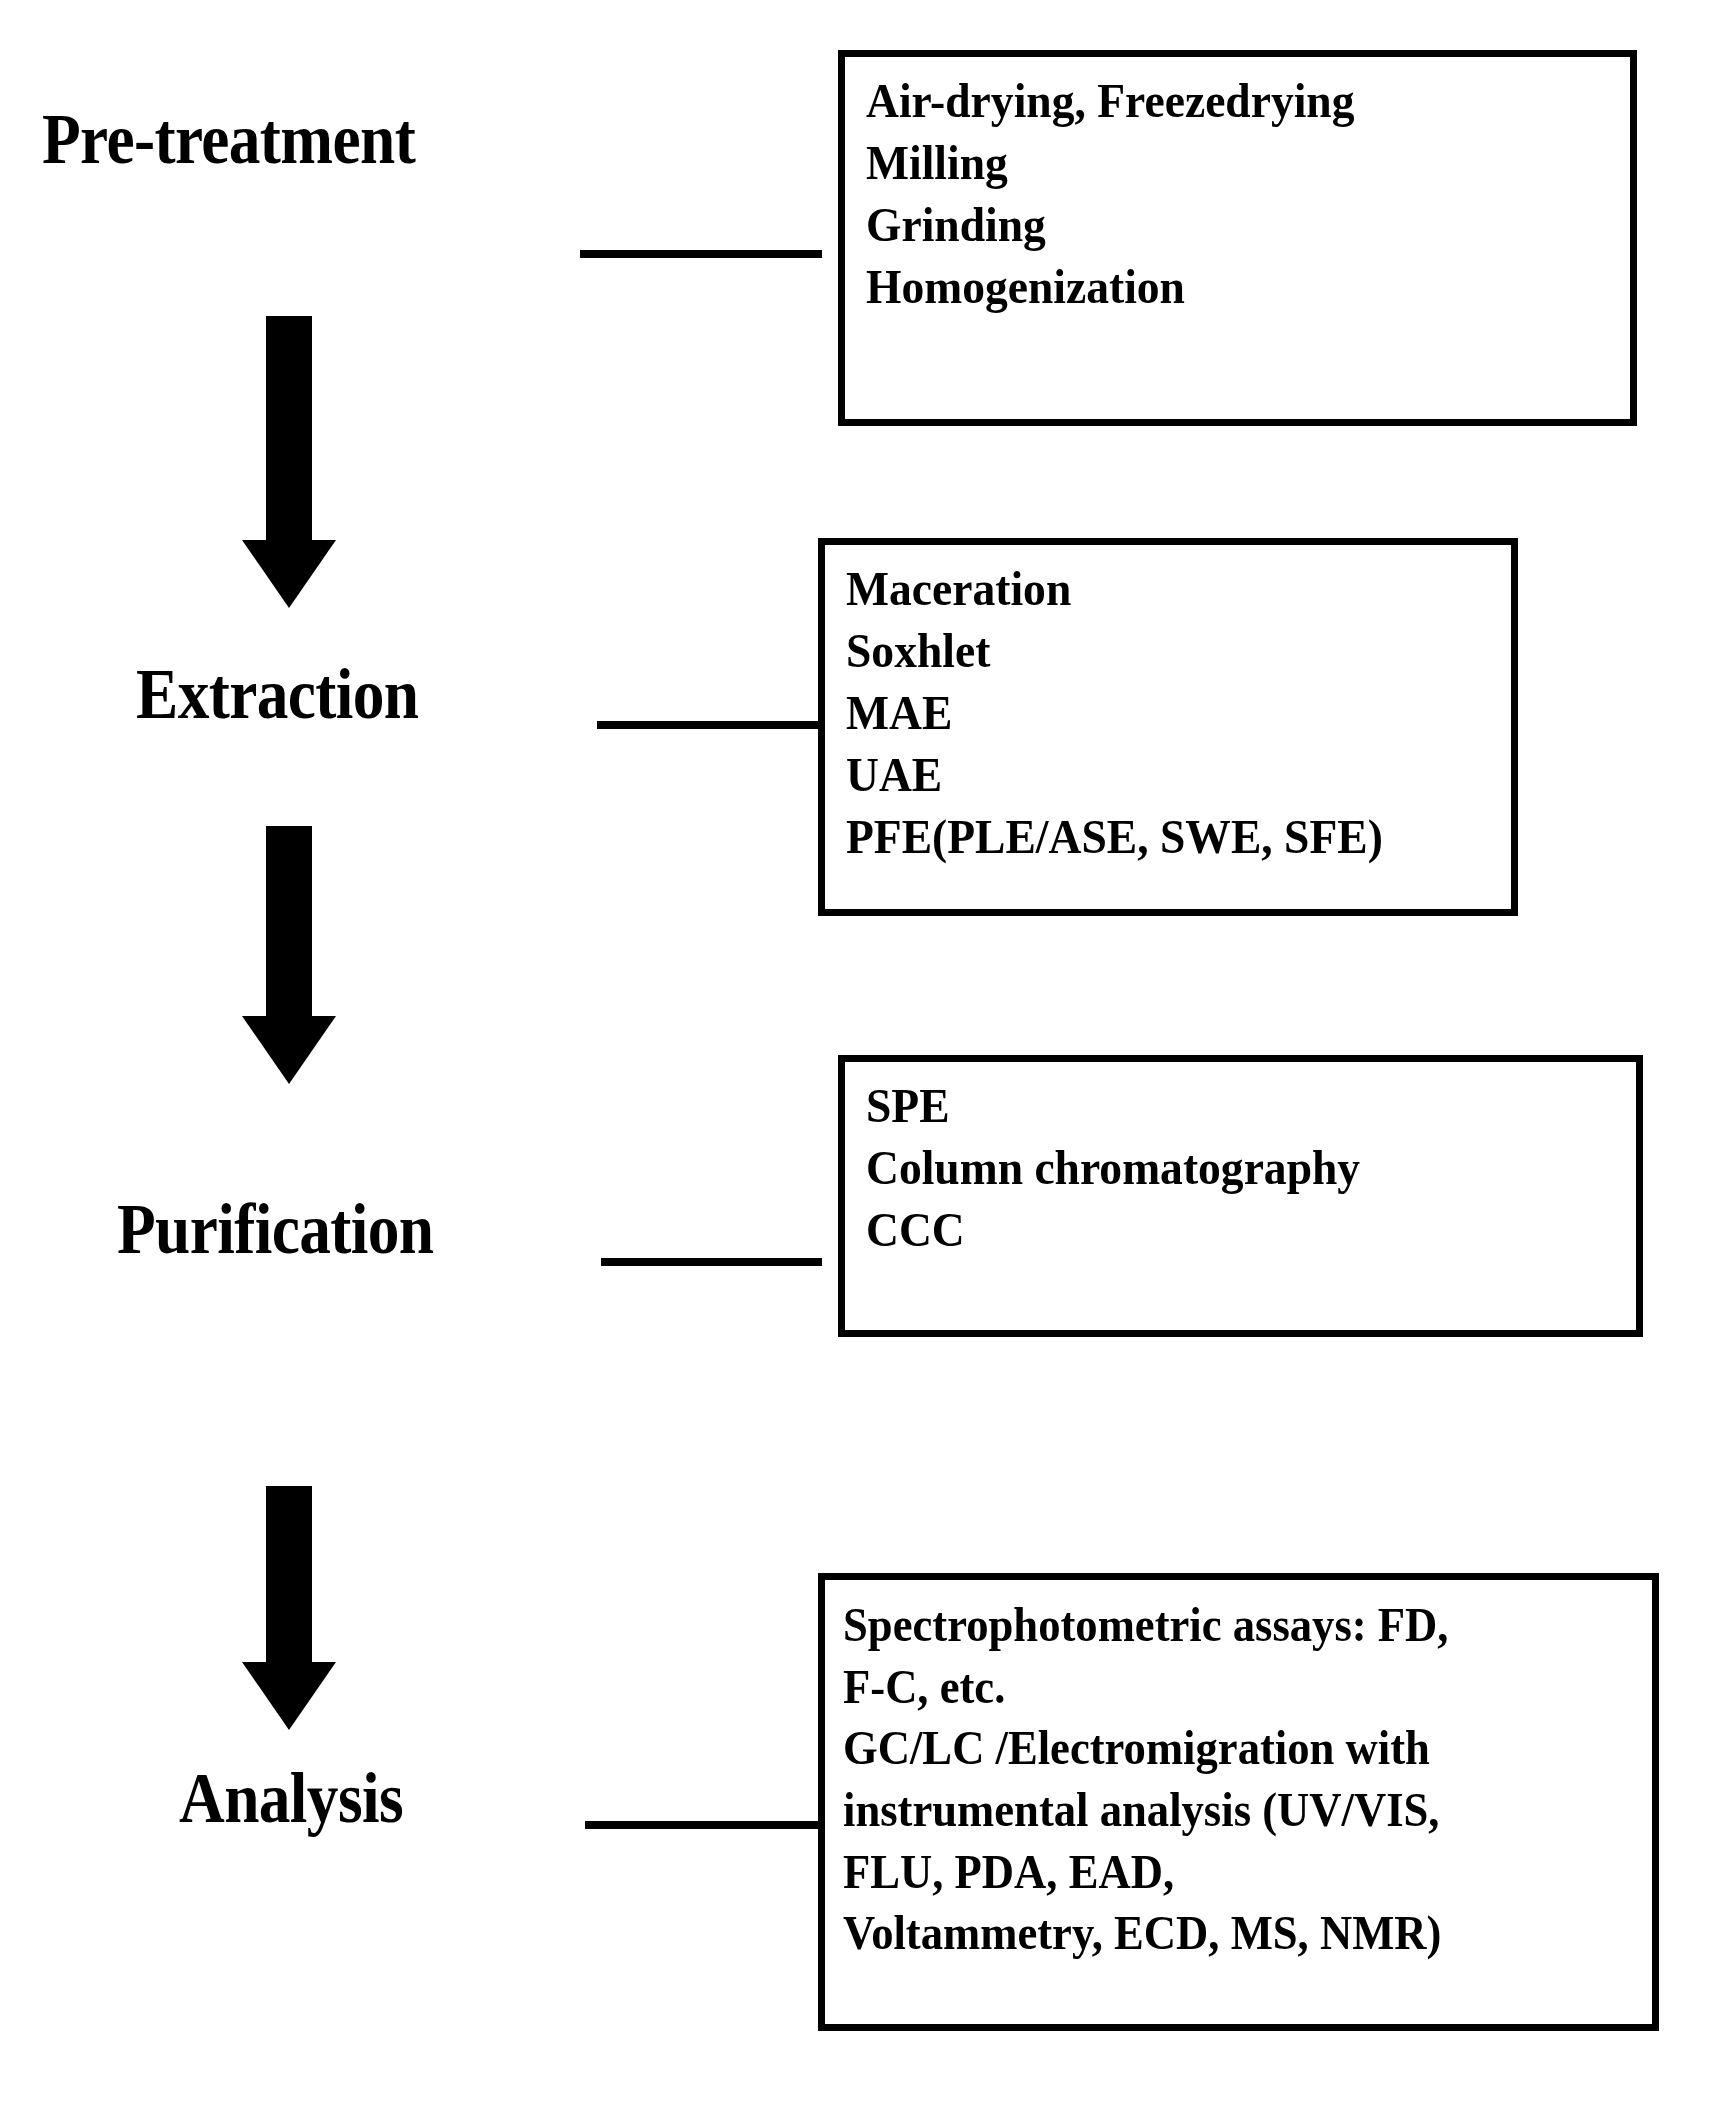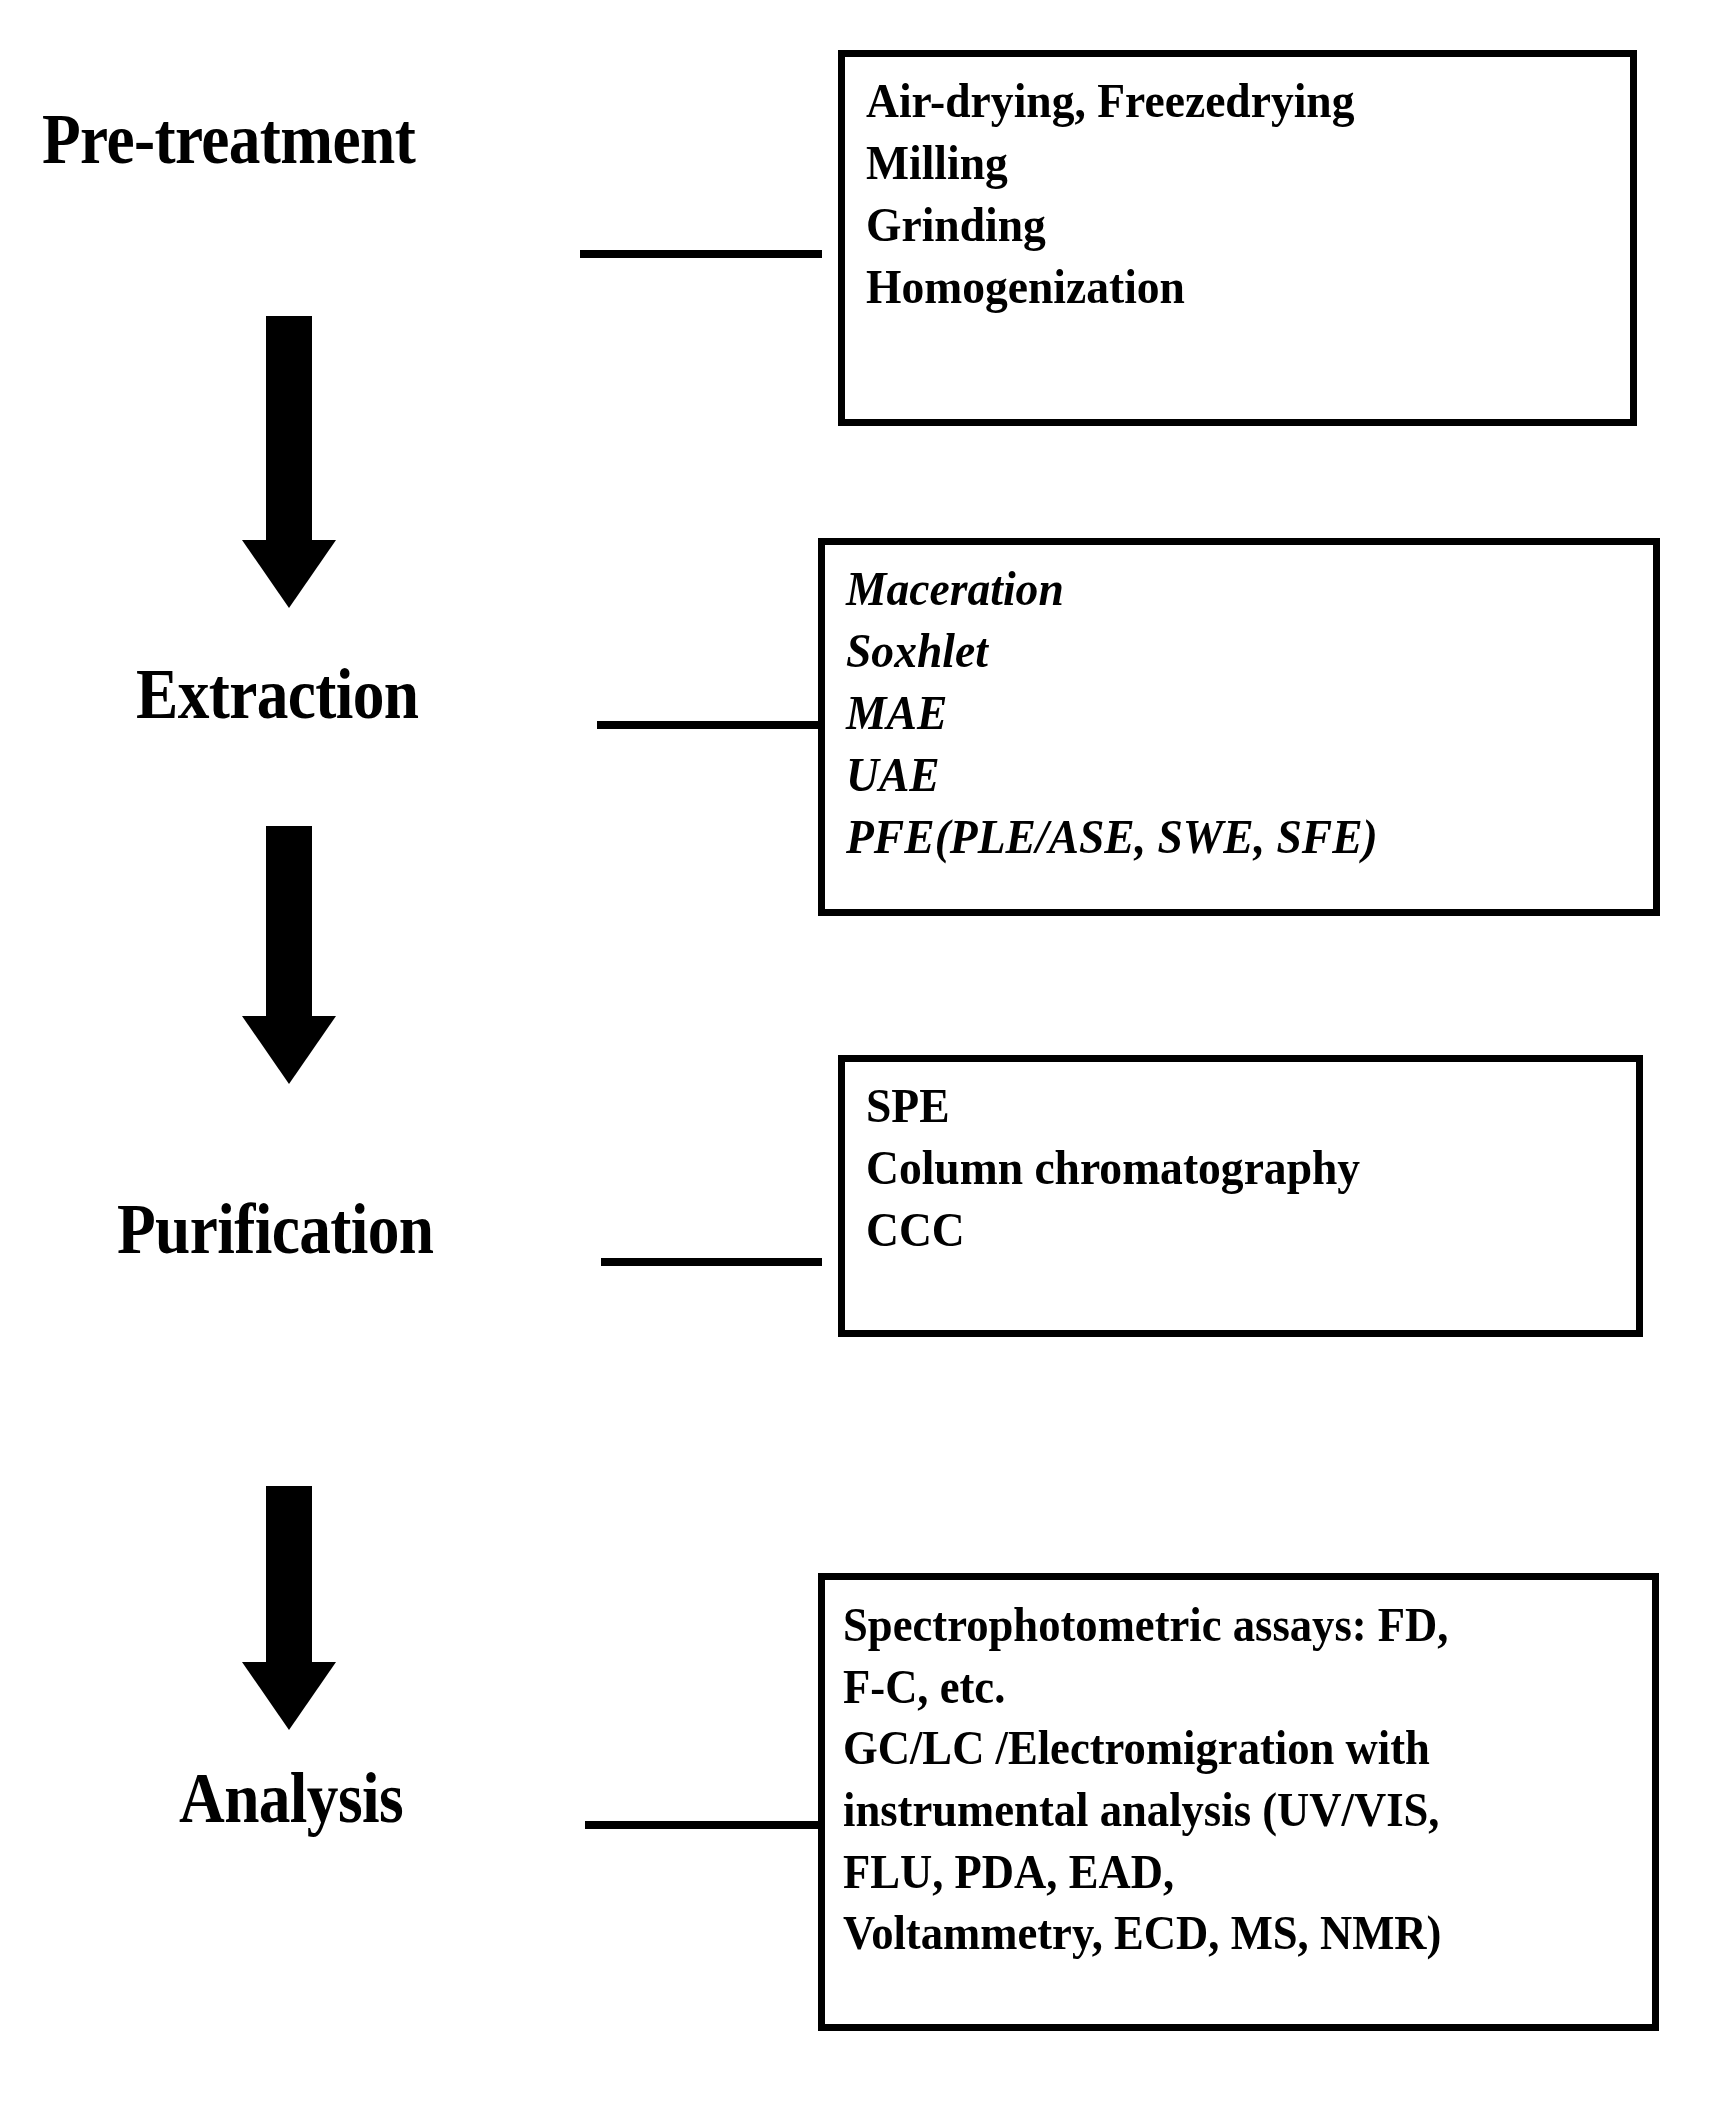--- a/index.html
+++ b/index.html
@@ -115,21 +115,21 @@
 
   <div class="down-arrow" style="left:242px; top:316px; width:93px; height:292px;">
     <div class="shaft" style="height:224px;"></div>
     <div class="head"></div>
   </div>
 
   <div class="stage-label" style="left:136px; top:658px;">Extraction</div>
 
   <div class="connector" style="left:597px; top:721px; width:225px;"></div>
 
-  <div class="detail-box" style="left:818px; top:538px; width:842px; height:378px;font-style:italic;">
+  <div class="detail-box" style="left:818px; top:538px; width:700px; height:378px;">
     <div class="box-text">
       <div class="line">Maceration</div>
       <div class="line">Soxhlet</div>
       <div class="line">MAE</div>
       <div class="line">UAE</div>
       <div class="line">PFE(PLE/ASE, SWE, SFE)</div>
     </div>
   </div>
 
   <div class="down-arrow" style="left:242px; top:826px; width:93px; height:258px;">

